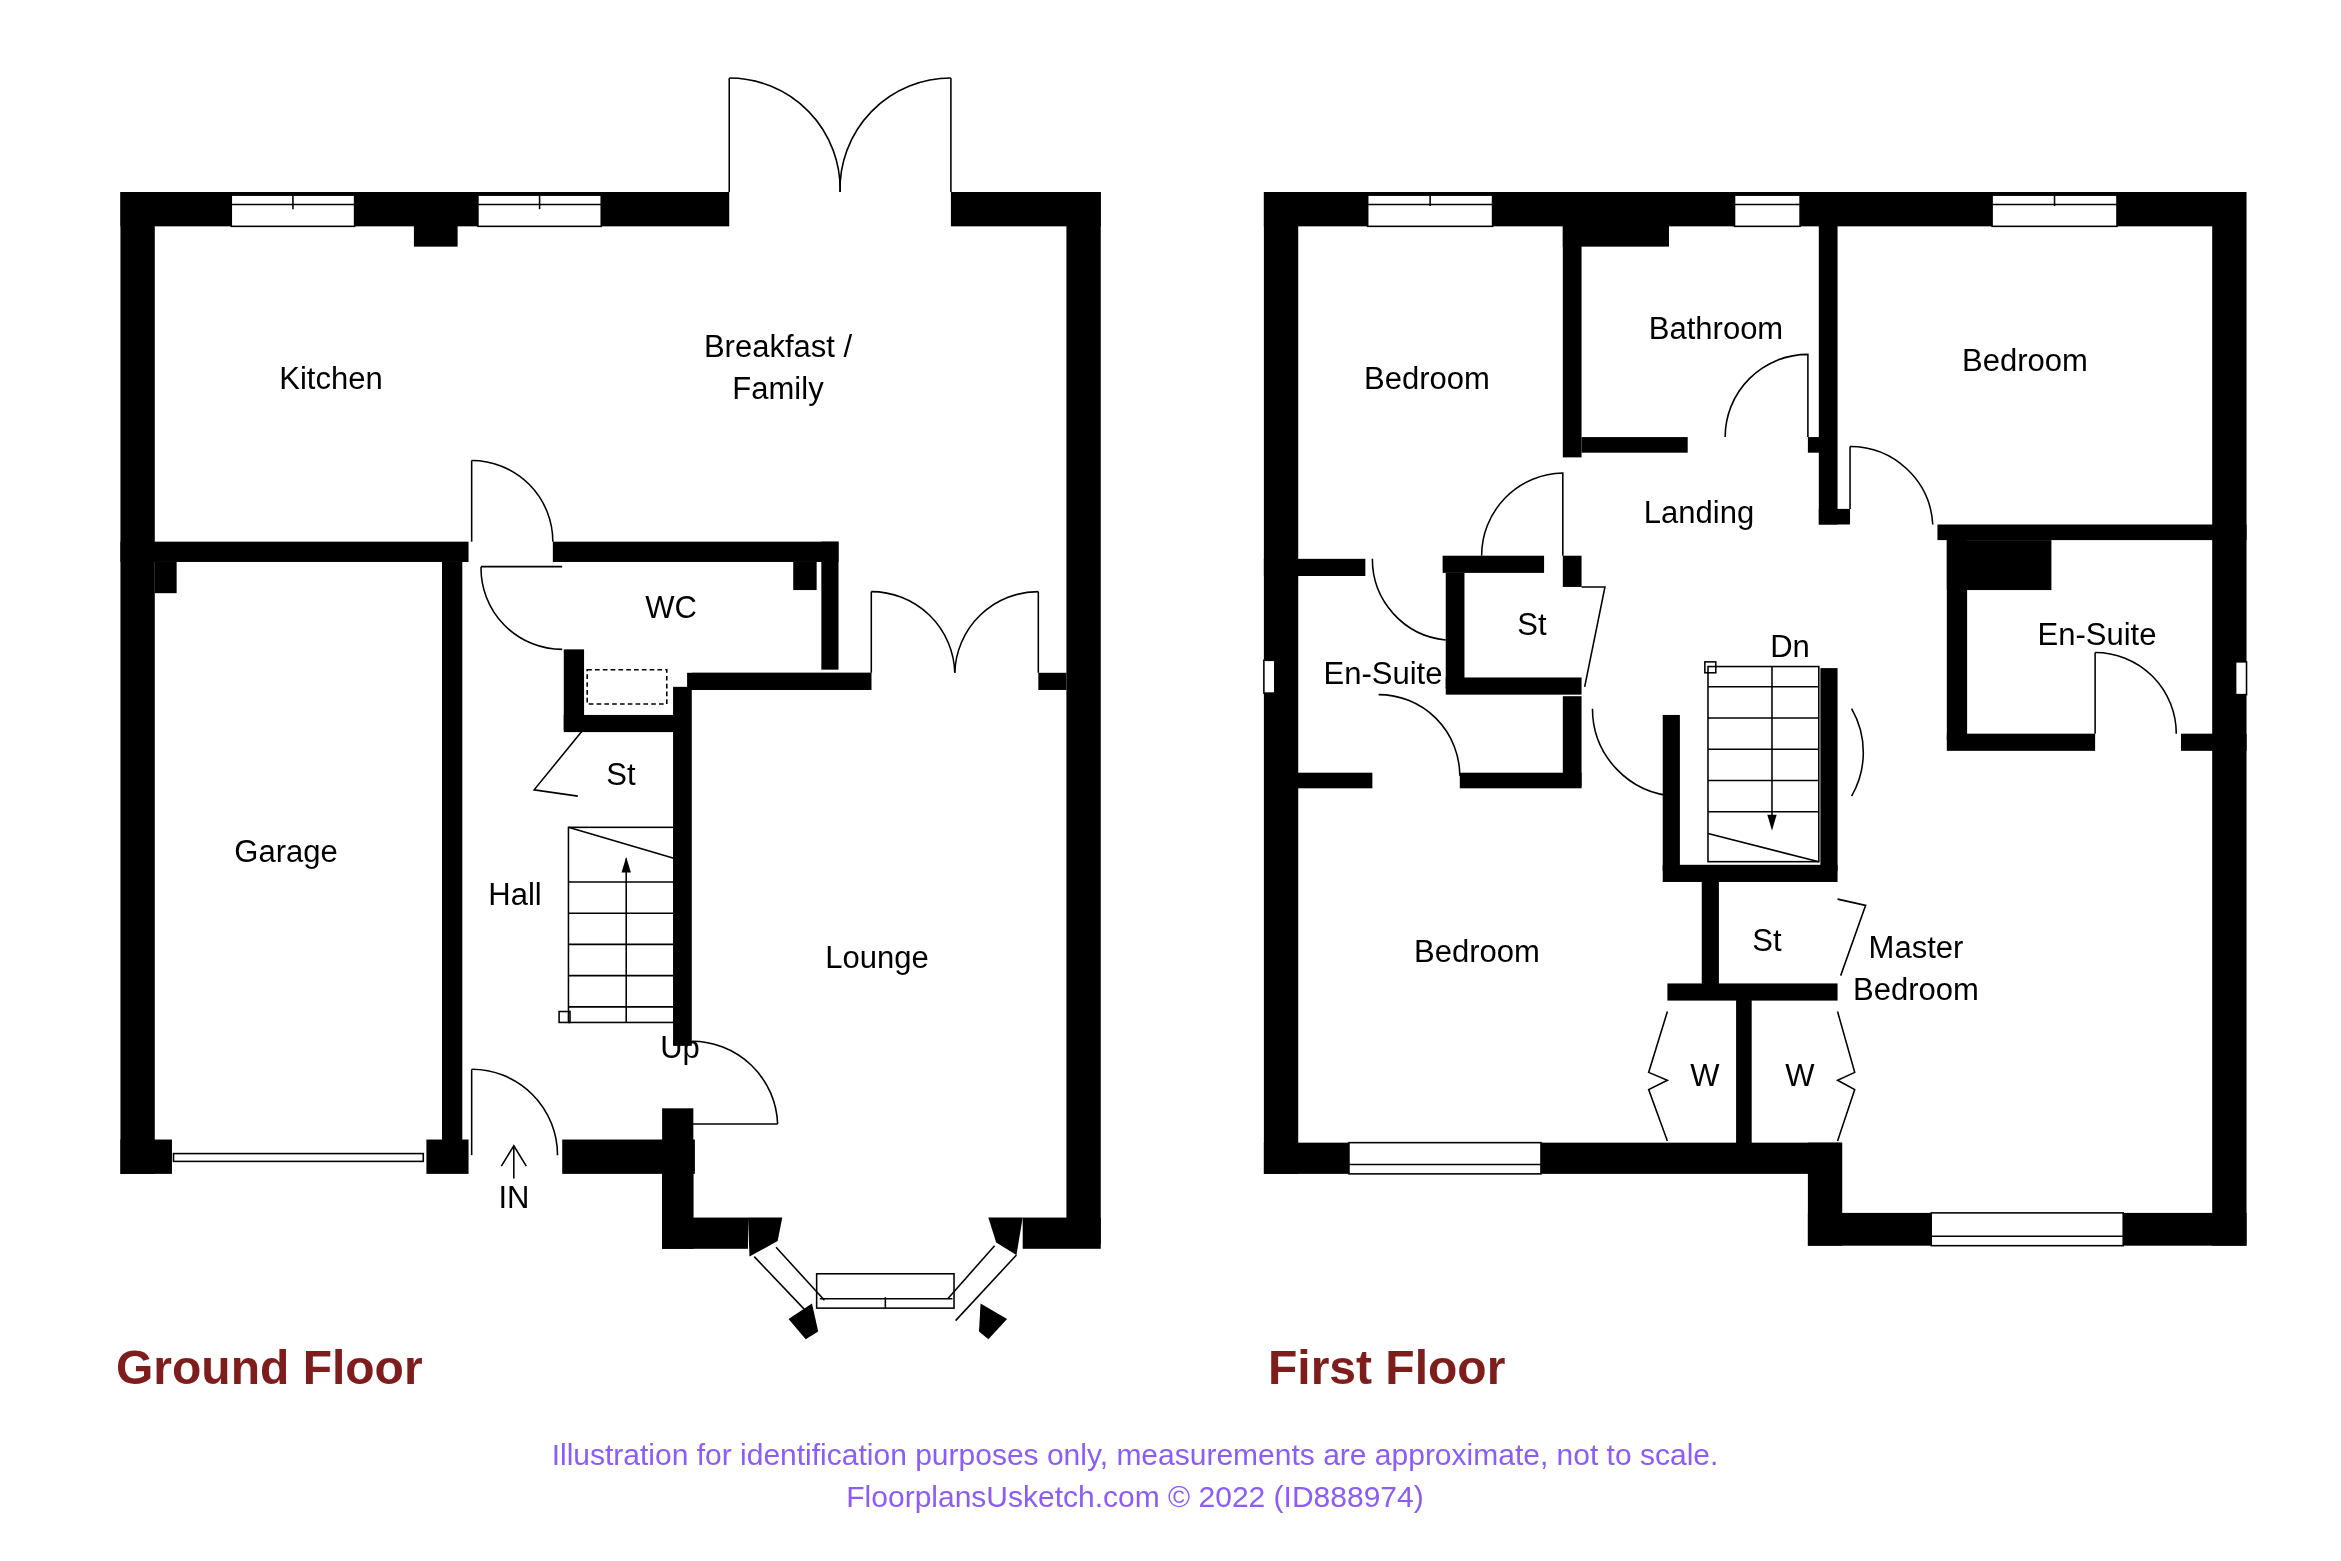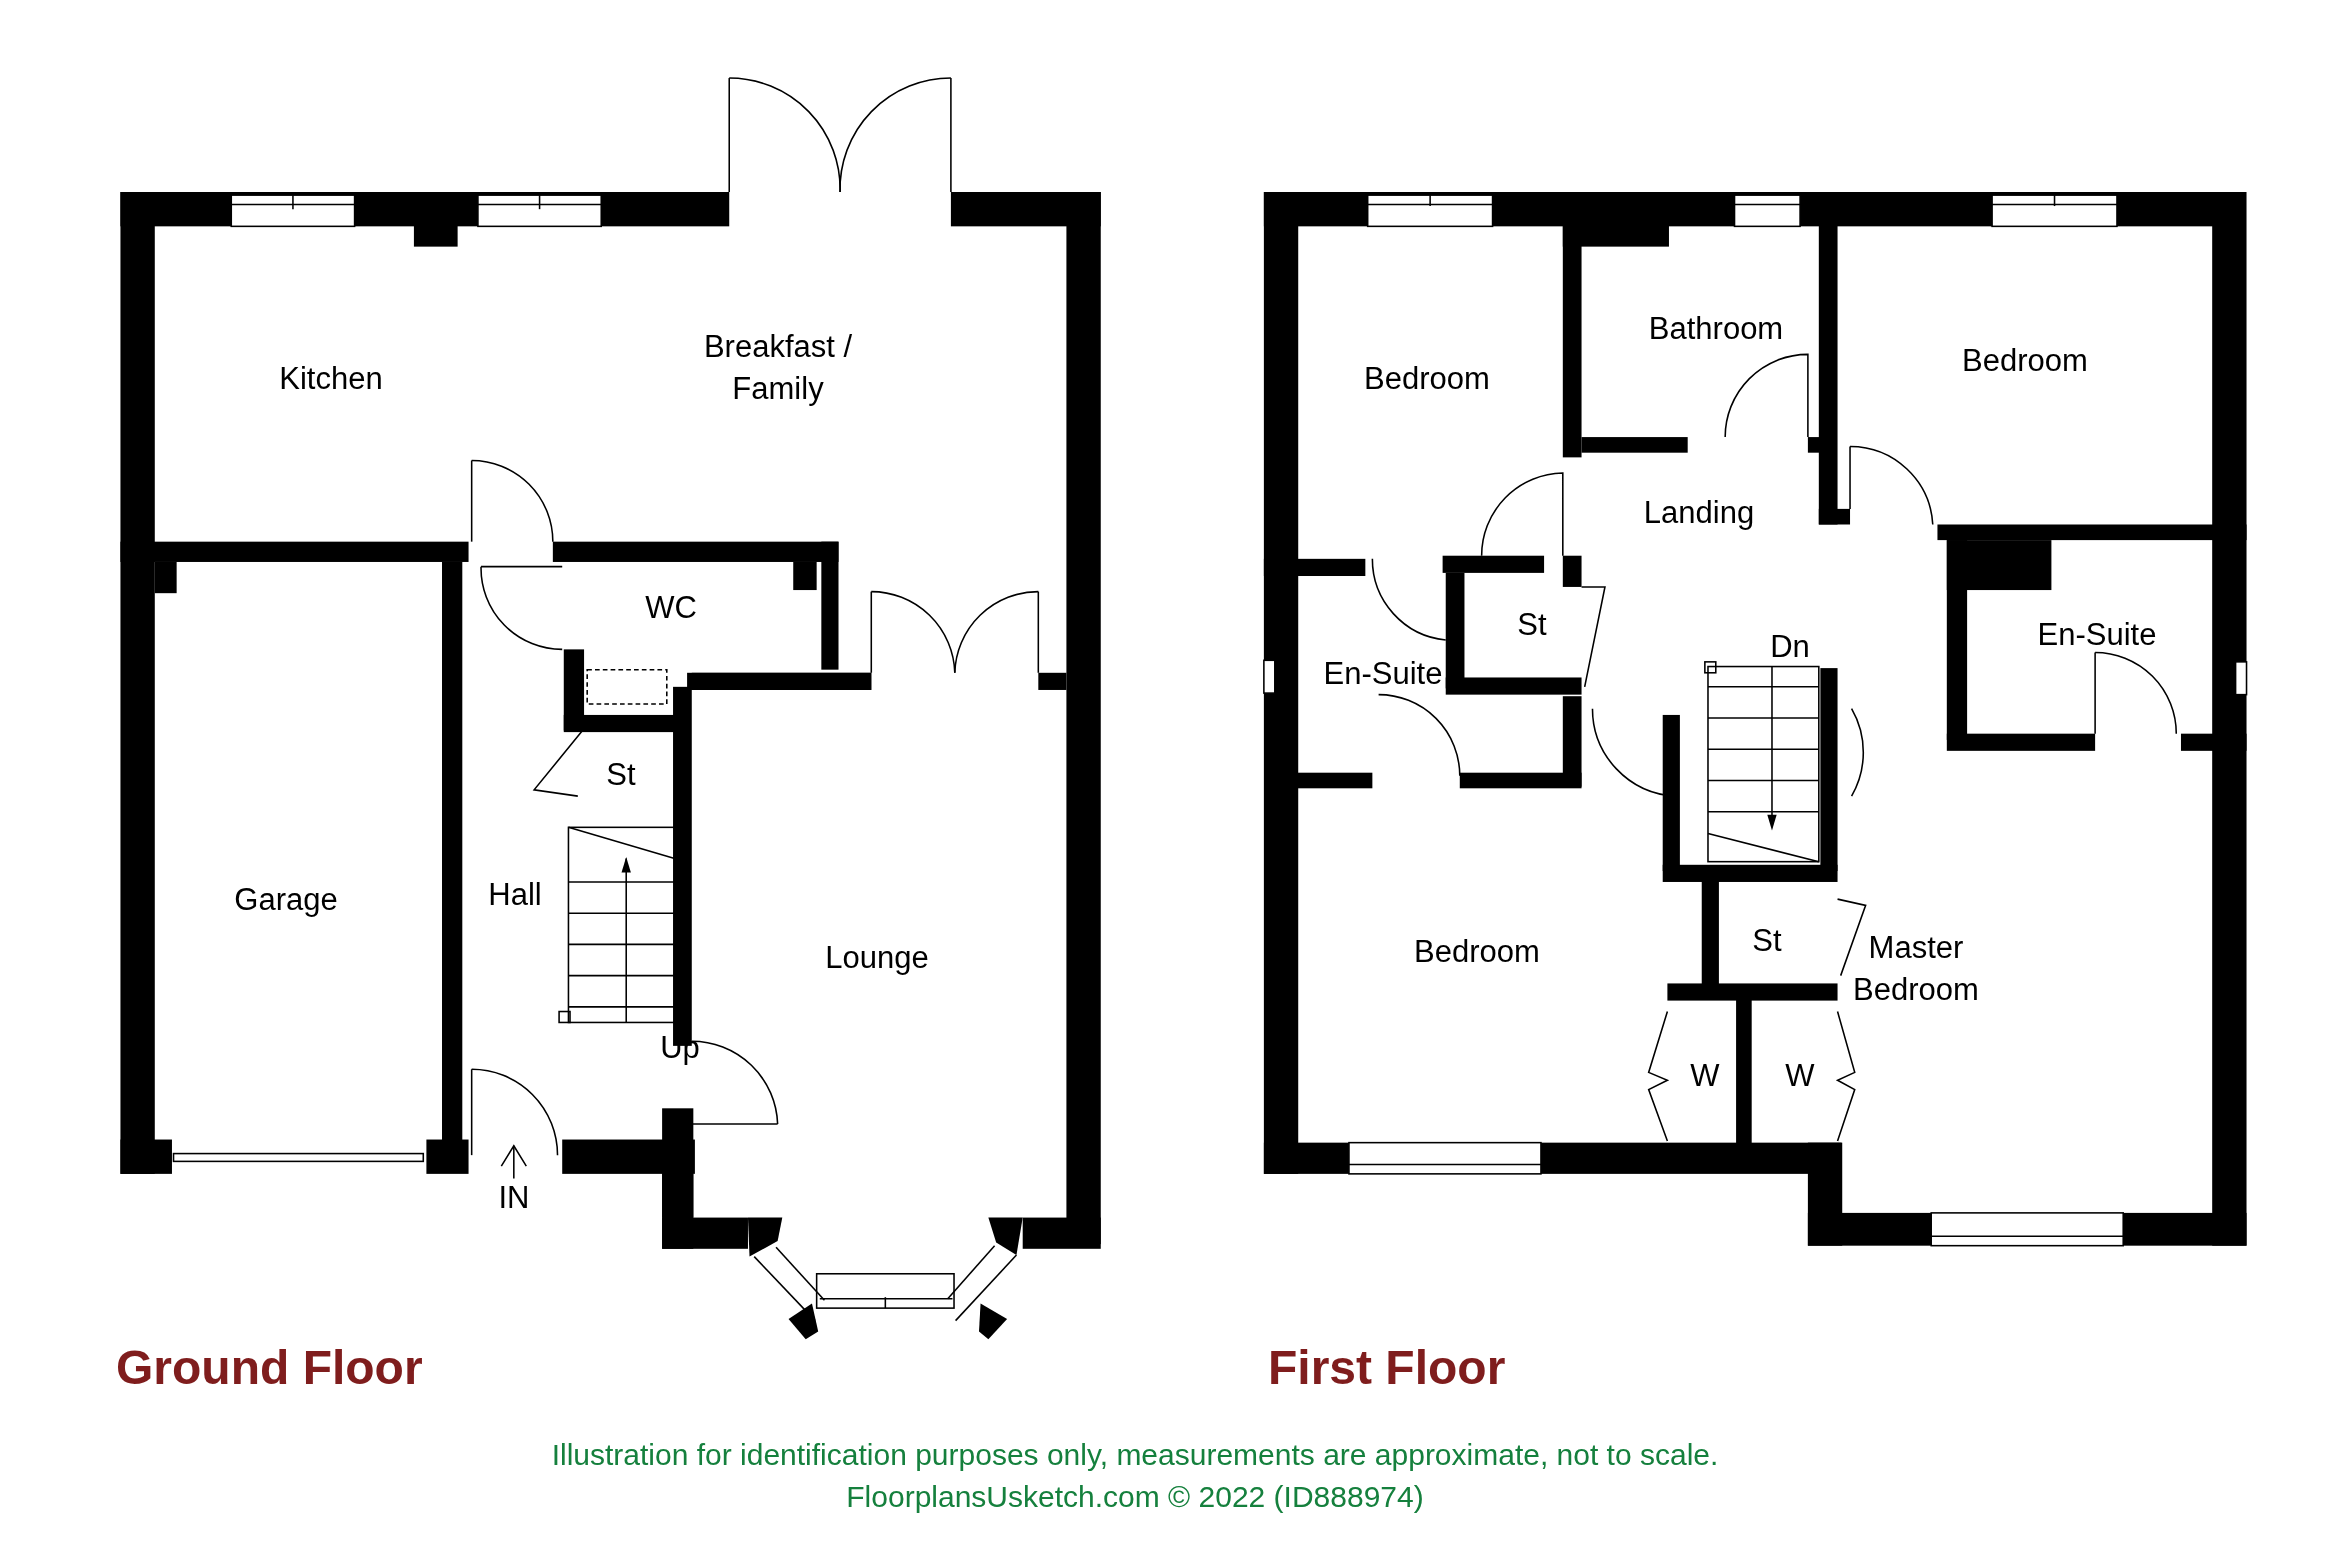--- a/index.html
+++ b/index.html
@@ -3,21 +3,21 @@
 <meta charset="utf-8">
 <style>
   html,body{margin:0;padding:0;background:#ffffff;}
   body{width:2342px;height:1561px;position:relative;overflow:hidden;font-family:"Liberation Sans",sans-serif;}
   #plan{position:absolute;left:0;top:0;width:2342px;height:1561px;}
   .wall{fill:#000000;}
   .thin{fill:none;stroke:#000000;stroke-width:2;}
   .win{fill:#ffffff;stroke:#000000;stroke-width:2;}
   .label{position:absolute;color:#000;font-size:31px;text-align:center;line-height:42px;transform:translateX(-50%);white-space:nowrap;font-family:"Liberation Sans",sans-serif;}
   .title{position:absolute;color:#7f1d1d;font-size:48px;font-weight:bold;font-family:"Liberation Sans",sans-serif;white-space:nowrap;}
-  .foot{position:absolute;left:0;width:2270px;text-align:center;font-size:30px;color:#15803d;font-family:"Liberation Sans",sans-serif;}
+  .foot{position:absolute;left:0;width:2270px;text-align:center;font-size:30px;color:#8b5cf6;font-family:"Liberation Sans",sans-serif;}
 </style>
 </head>
 <body>
 
 <svg id="plan" viewBox="0 0 3000 2000" xmlns="http://www.w3.org/2000/svg">
 
   <g>
 
     <rect class="wall" x="154" y="246" width="780" height="44"></rect>
 
@@ -206,21 +206,21 @@
     <polyline class="thin" points="2354,1296 2376,1374 2354,1384 2376,1396 2354,1462"></polyline>
   </g>
 </svg>
 
 <div class="label" style="left:331px;top:358px;">Kitchen</div>
 <div class="label" style="left:778px;top:326px;">
   <div>Breakfast /</div>
   <div>Family</div>
 </div>
 <div class="label" style="left:671px;top:587px;">WC</div>
-<div class="label" style="left:286px;top:879px;">Garage</div>
+<div class="label" style="left:286px;top:831px;">Garage</div>
 <div class="label" style="left:515px;top:874px;">Hall</div>
 <div class="label" style="left:621px;top:754px;">St</div>
 <div class="label" style="left:877px;top:937px;text-align:right;">Lounge</div>
 <div class="label" style="left:648px;top:1027px;margin-left:32px;">Up</div>
 <div class="label" style="left:514px;top:1177px;">IN</div>
 
 <div class="label" style="left:1427px;top:358px;">Bedroom</div>
 <div class="label" style="left:1716px;top:308px;text-align:right;">Bathroom</div>
 <div class="label" style="left:2025px;top:340px;">Bedroom</div>
 <div class="label" style="left:1699px;top:492px;">Landing</div>

